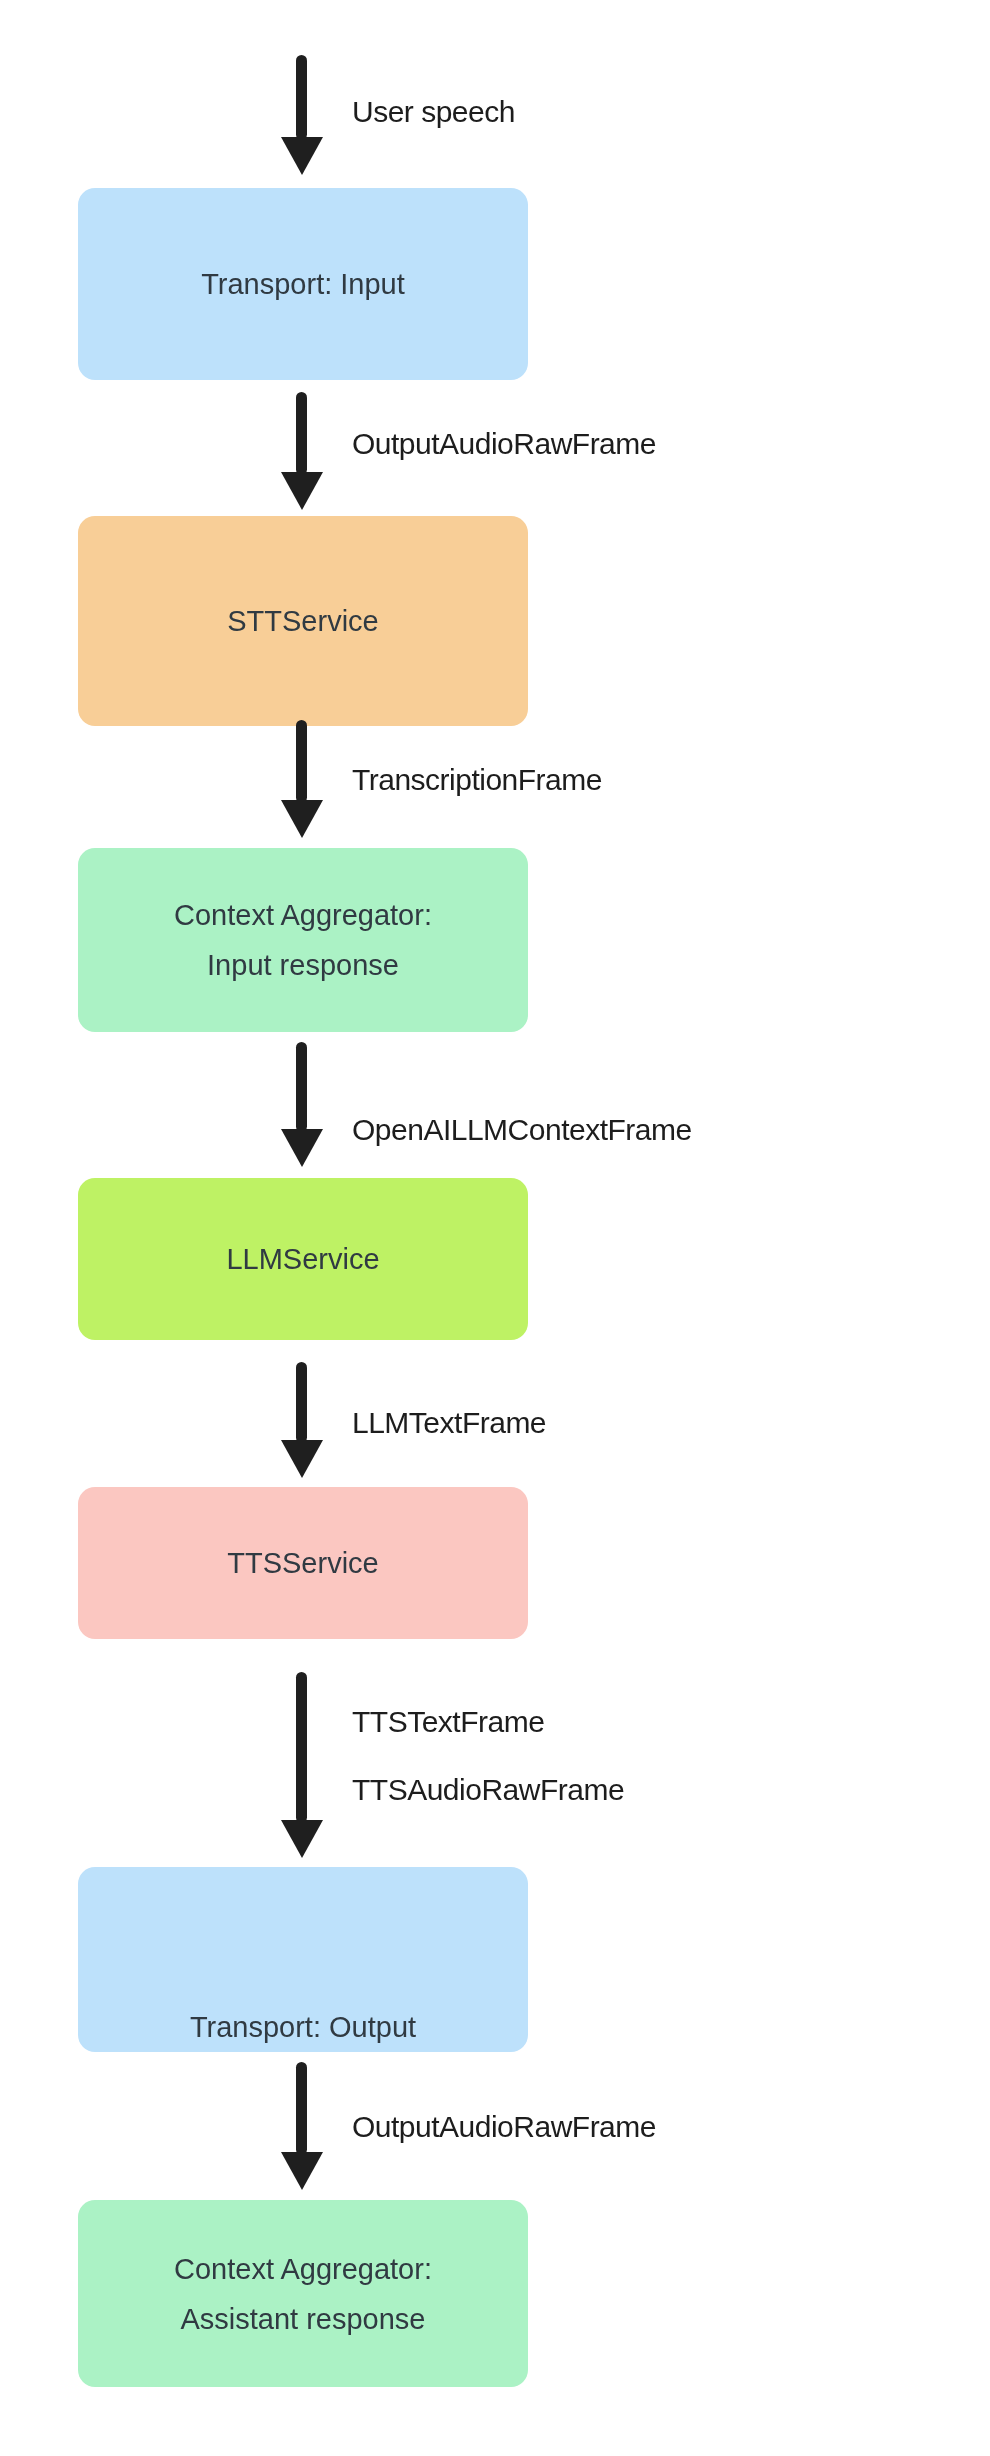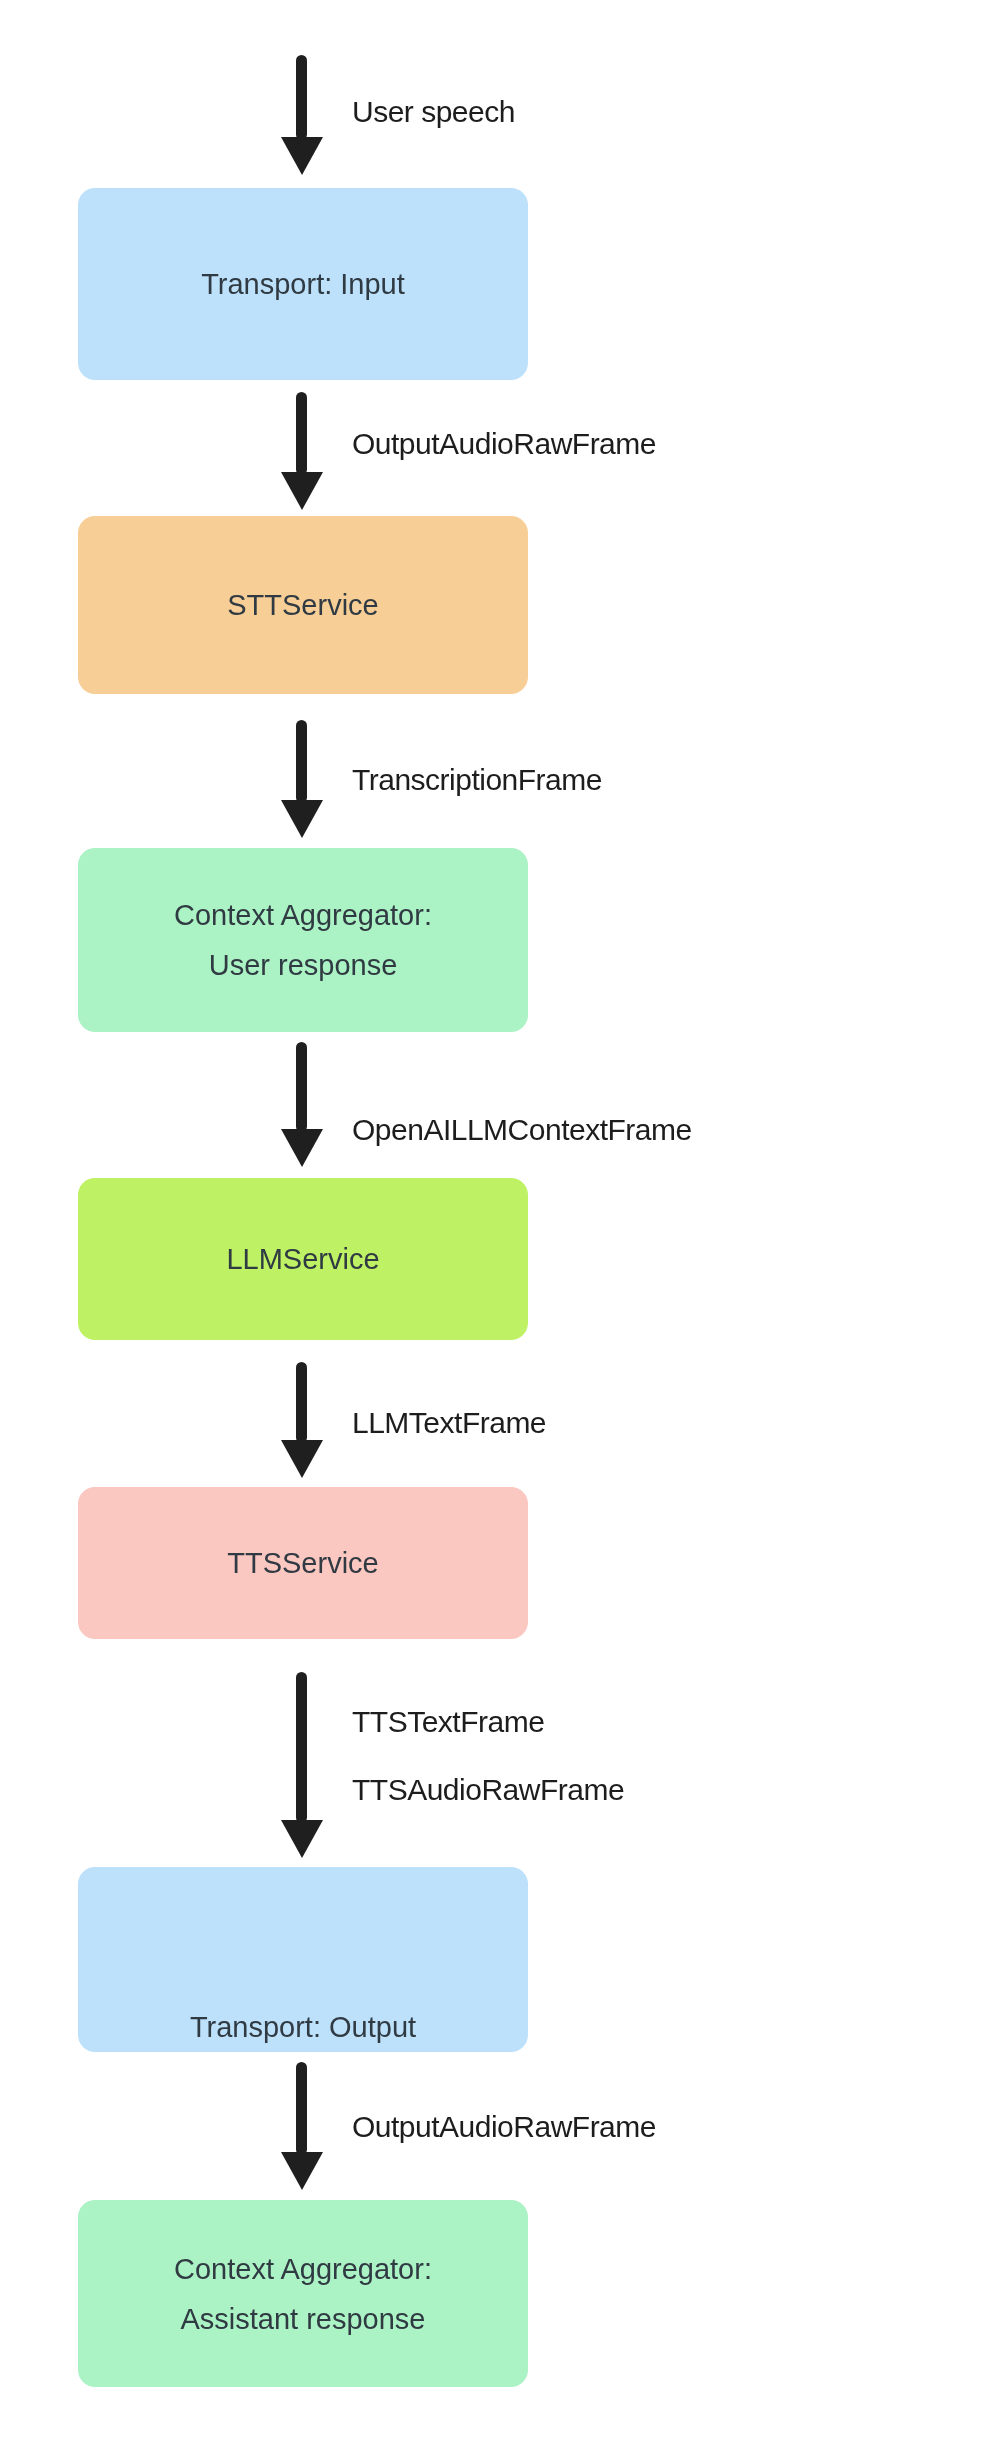--- a/index.html
+++ b/index.html
@@ -80,35 +80,35 @@
   </div>
 
   <div>
     <div class="shaft" style="top: 392px; height: 83px; background-color: rgb(31, 31, 31);"></div>
     <div class="head" style="top: 472px; background-color: rgb(31, 31, 31);"></div>
     <div class="edge-label" style="top:417px">
       <div class="line">OutputAudioRawFrame</div>
     </div>
   </div>
 
-  <div class="node" style="top: 516px; height: 178px; background-color: rgb(248, 206, 151);">
+  <div class="node" style="top: 516px; height: 210px; background-color: rgb(248, 206, 151);">
     <div class="node-line">STTService</div>
   </div>
 
   <div>
     <div class="shaft" style="top: 720px; height: 83px; background-color: rgb(31, 31, 31);"></div>
     <div class="head" style="top: 800px; background-color: rgb(31, 31, 31);"></div>
     <div class="edge-label" style="top:753px">
       <div class="line">TranscriptionFrame</div>
     </div>
   </div>
 
   <div class="node" style="top: 848px; height: 184px; background-color: rgb(171, 242, 197);">
     <div class="node-line">Context Aggregator:</div>
-    <div class="node-line">User response</div>
+    <div class="node-line">Input response</div>
   </div>
 
   <div>
     <div class="shaft" style="top: 1042px; height: 90px; background-color: rgb(31, 31, 31);"></div>
     <div class="head" style="top: 1129px; background-color: rgb(31, 31, 31);"></div>
     <div class="edge-label" style="top:1103px">
       <div class="line">OpenAILLMContextFrame</div>
     </div>
   </div>
 

